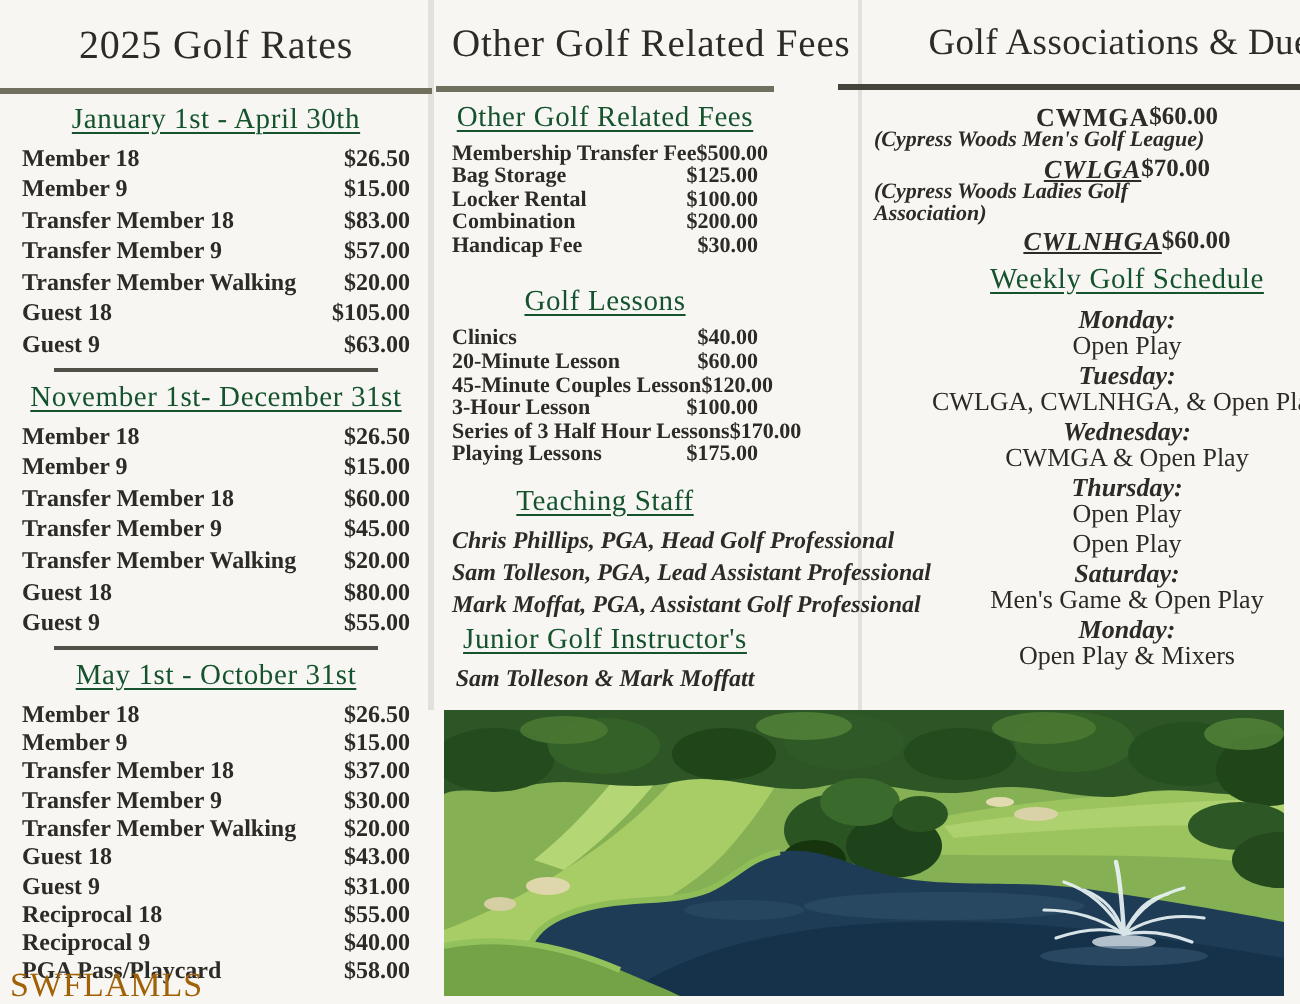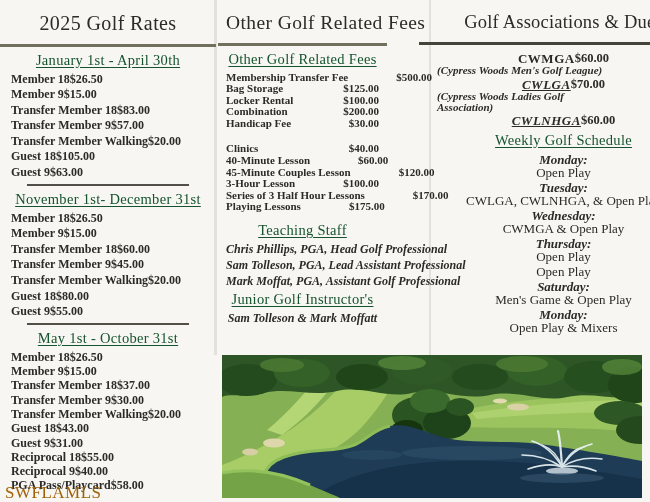--- a/index.html
+++ b/index.html
@@ -31,29 +31,29 @@
 
   .sec-head {
     color:#14532d; text-align:center; font-weight:400;
     font-size:14.5px; line-height:17px; letter-spacing:0.3px;
     text-decoration:underline; text-underline-offset:2px;
     margin:5px 0 3px;
   }
 
   
   .season + .season::before { content:""; display:block; height:2px; background:#514f47; margin:3px 16px 3px; }
-  .rate-row { display:flex; align-items:baseline;
+  .rate-row { display:flex; justify-content:space-between; align-items:baseline;
     font-size:12px; font-weight:700; line-height:15.6px; white-space:nowrap; }
   .rows.compact .rate-row { line-height:14.3px; }
 
   
   .fee-section + .fee-section { margin-top:14px; }
   .fee-rows { margin-top:4px; }
   .fee-row { display:flex; justify-content:space-between; align-items:baseline;
-    font-size:11px; font-weight:700; line-height:11.6px; white-space:nowrap;gap:48px; }
+    font-size:11px; font-weight:700; line-height:11.6px; white-space:nowrap; }
 
   .staff-head { margin-top:9px; }
   .staff-line { text-align:center; font-style:italic; font-weight:600;
     font-size:12px; line-height:15.8px; white-space:nowrap; }
   .junior-head { margin-top:2px; }
 
   
   .assoc-list { margin-top:7px; }
   .assoc-top { display:flex; justify-content:center; line-height:13.5px; margin-top:1px; }
   .assoc-name { font-size:13px; letter-spacing:0.5px; font-weight:600; }
@@ -223,27 +223,28 @@
     <span class="row-label">Combination</span>
     <span class="row-price">$200.00</span>
   </div>
             <div class="fee-row">
     <span class="row-label">Handicap Fee</span>
     <span class="row-price">$30.00</span>
   </div>
           </div>
   </section>
         <section class="fee-section">
+    <h3 class="sec-head">Golf Lessons</h3>
     <div class="fee-rows">
             <div class="fee-row">
     <span class="row-label">Clinics</span>
     <span class="row-price">$40.00</span>
   </div>
             <div class="fee-row">
-    <span class="row-label">40-Minute Lesson</span>
+    <span class="row-label">20-Minute Lesson</span>
     <span class="row-price">$60.00</span>
   </div>
             <div class="fee-row">
     <span class="row-label">45-Minute Couples Lesson</span>
     <span class="row-price">$120.00</span>
   </div>
             <div class="fee-row">
     <span class="row-label">3-Hour Lesson</span>
     <span class="row-price">$100.00</span>
   </div>

